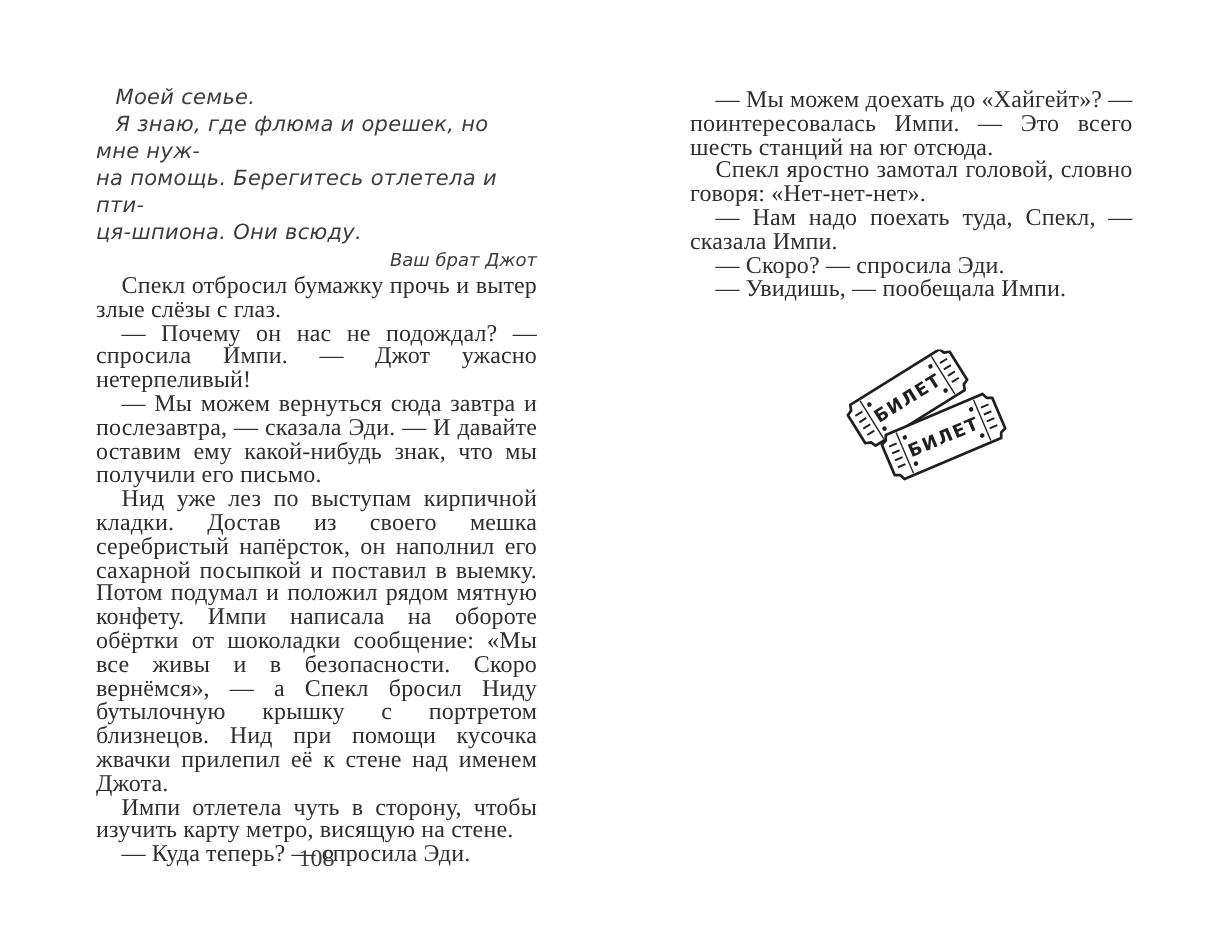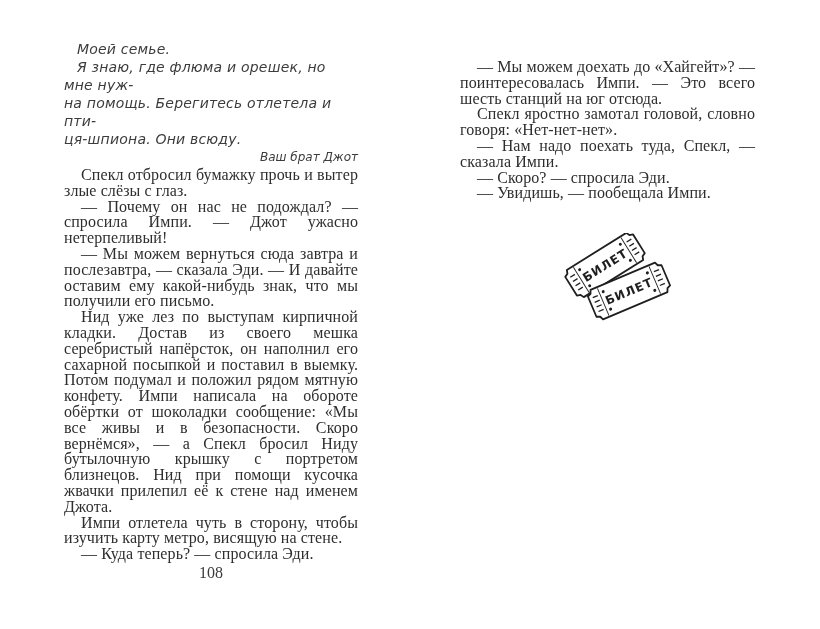--- a/index.html
+++ b/index.html
@@ -6,21 +6,21 @@
   body {
     width: 820px; height: 629px;
     background: #ffffff;
     position: relative;
     overflow: hidden;
     font-family: "Liberation Serif", serif;
     color: #2e2e2e;
   }
   
   .page-left {
-    position: absolute; left: 64px; top: 40px; width: 294px;
+    position: absolute; left: 64px; top: 56px; width: 294px;
   }
   .note {
     font-family: "DejaVu Sans", sans-serif;
     font-style: italic;
     font-size: 14px;
     line-height: 18px;
     letter-spacing: 0.2px;
     color: #3c3c3c;
   }
   .note .note-line:nth-child(1),

